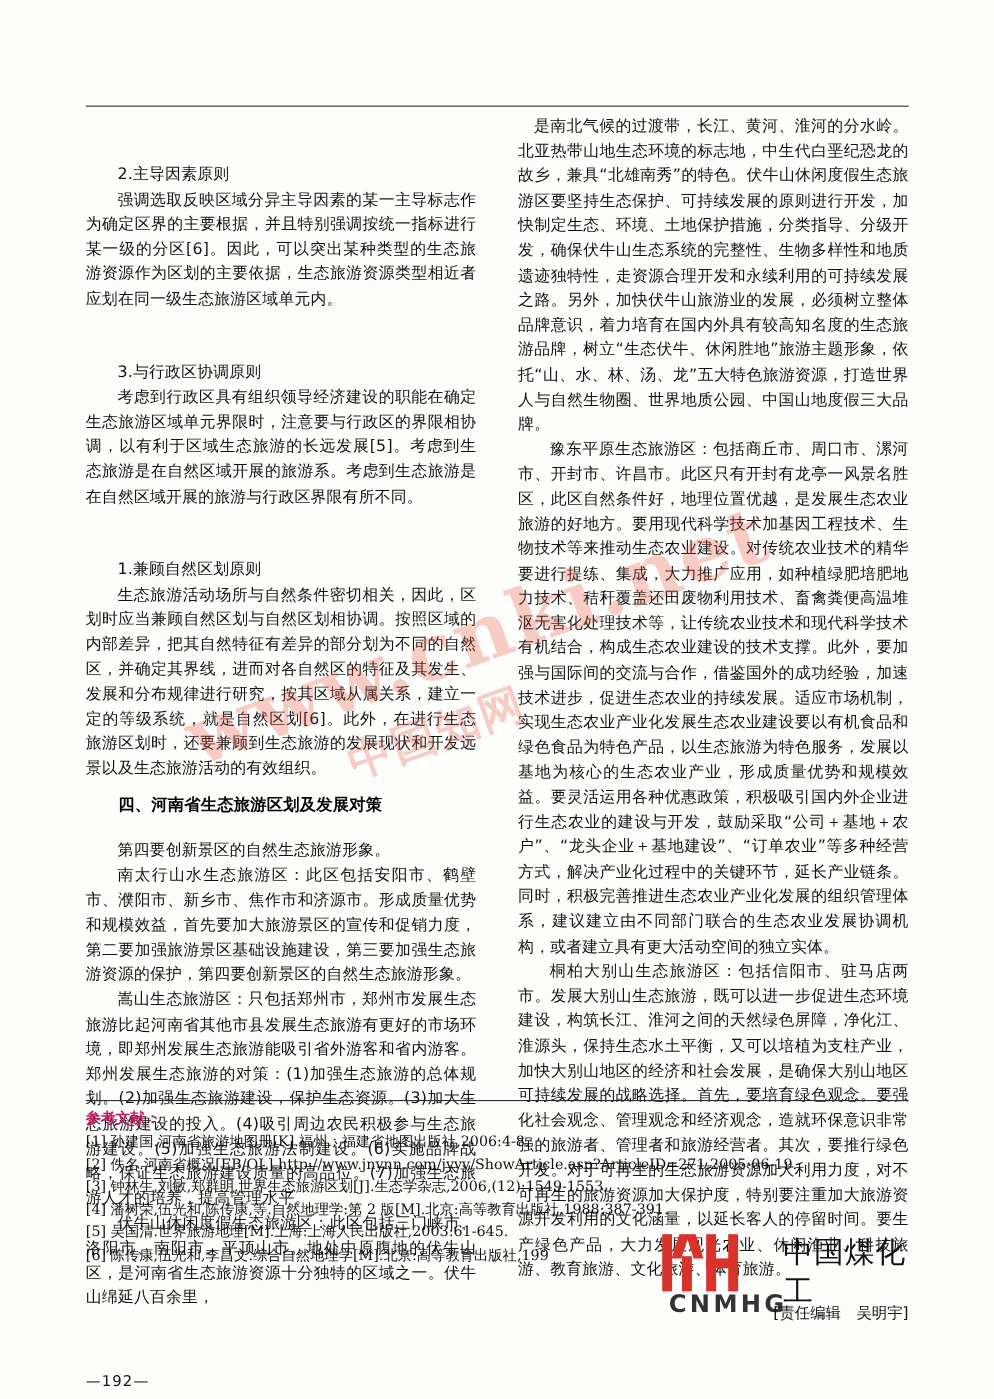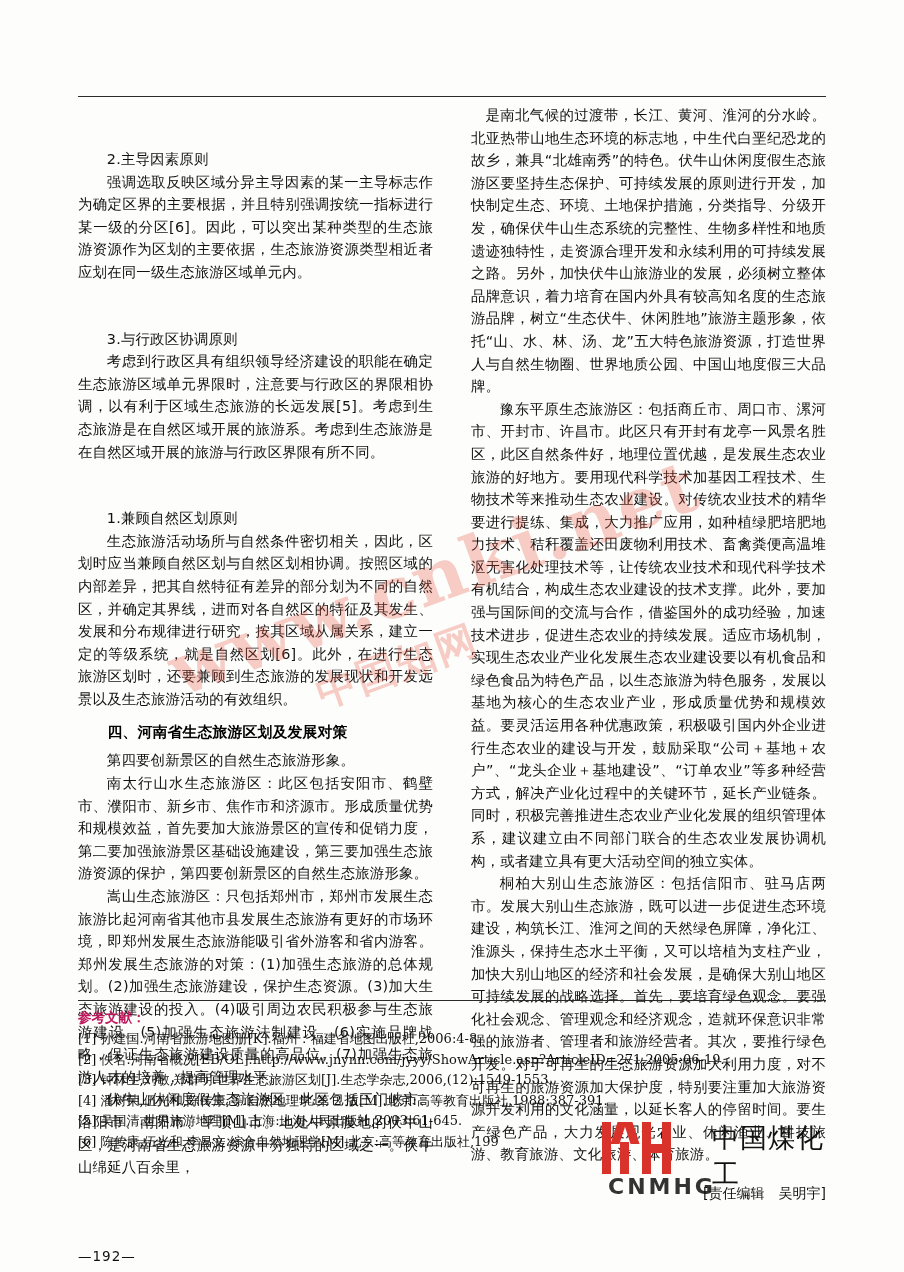--- a/index.html
+++ b/index.html
@@ -178,21 +178,21 @@
 
   <div class="columns">
 
     <div class="col">
       <p class="indent sub">2.主导因素原则</p>
       <p class="indent">强调选取反映区域分异主导因素的某一主导标志作为确定区界的主要根据，并且特别强调按统一指标进行某一级的分区[6]。因此，可以突出某种类型的生态旅游资源作为区划的主要依据，生态旅游资源类型相近者应划在同一级生态旅游区域单元内。</p>
       <p class="indent sub">3.与行政区协调原则</p>
       <p class="indent">考虑到行政区具有组织领导经济建设的职能在确定生态旅游区域单元界限时，注意要与行政区的界限相协调，以有利于区域生态旅游的长远发展[5]。考虑到生态旅游是在自然区域开展的旅游系。考虑到生态旅游是在自然区域开展的旅游与行政区界限有所不同。</p>
       <p class="indent sub">1.兼顾自然区划原则</p>
       <p class="indent">生态旅游活动场所与自然条件密切相关，因此，区划时应当兼顾自然区划与自然区划相协调。按照区域的内部差异，把其自然特征有差异的部分划为不同的自然区，并确定其界线，进而对各自然区的特征及其发生、发展和分布规律进行研究，按其区域从属关系，建立一定的等级系统，就是自然区划[6]。此外，在进行生态旅游区划时，还要兼顾到生态旅游的发展现状和开发远景以及生态旅游活动的有效组织。</p>
-      <p class="heading" style="margin-top:10px;margin-bottom:6px;">四、河南省生态旅游区划及发展对策</p>
+      <p class="heading" style="margin-top:10px;margin-bottom:19px;">四、河南省生态旅游区划及发展对策</p>
       <p class="indent">第四要创新景区的自然生态旅游形象。</p>
       <p class="indent">南太行山水生态旅游区：此区包括安阳市、鹤壁市、濮阳市、新乡市、焦作市和济源市。形成质量优势和规模效益，首先要加大旅游景区的宣传和促销力度，第二要加强旅游景区基础设施建设，第三要加强生态旅游资源的保护，第四要创新景区的自然生态旅游形象。</p>
       <p class="indent">嵩山生态旅游区：只包括郑州市，郑州市发展生态旅游比起河南省其他市县发展生态旅游有更好的市场环境，即郑州发展生态旅游能吸引省外游客和省内游客。郑州发展生态旅游的对策：(1)加强生态旅游的总体规划。(2)加强生态旅游建设，保护生态资源。(3)加大生态旅游建设的投入。(4)吸引周边农民积极参与生态旅游建设。(5)加强生态旅游法制建设。(6)实施品牌战略，保证生态旅游建设质量的高品位。(7)加强生态旅游人才的培养，提高管理水平。</p>
       <p class="indent">伏牛山休闲度假生态旅游区：此区包括三门峡市、洛阳市、南阳市、平顶山市。地处中原腹地的伏牛山区，是河南省生态旅游资源十分独特的区域之一。伏牛山绵延八百余里，</p>
     </div>
 
     <div class="col">
       <p class="indent1">是南北气候的过渡带，长江、黄河、淮河的分水岭。北亚热带山地生态环境的标志地，中生代白垩纪恐龙的故乡，兼具“北雄南秀”的特色。伏牛山休闲度假生态旅游区要坚持生态保护、可持续发展的原则进行开发，加快制定生态、环境、土地保护措施，分类指导、分级开发，确保伏牛山生态系统的完整性、生物多样性和地质遗迹独特性，走资源合理开发和永续利用的可持续发展之路。另外，加快伏牛山旅游业的发展，必须树立整体品牌意识，着力培育在国内外具有较高知名度的生态旅游品牌，树立“生态伏牛、休闲胜地”旅游主题形象，依托“山、水、林、汤、龙”五大特色旅游资源，打造世界人与自然生物圈、世界地质公园、中国山地度假三大品牌。</p>
       <p class="indent">豫东平原生态旅游区：包括商丘市、周口市、漯河市、开封市、许昌市。此区只有开封有龙亭一风景名胜区，此区自然条件好，地理位置优越，是发展生态农业旅游的好地方。要用现代科学技术加基因工程技术、生物技术等来推动生态农业建设。对传统农业技术的精华要进行提练、集成，大力推广应用，如种植绿肥培肥地力技术、秸秆覆盖还田废物利用技术、畜禽粪便高温堆沤无害化处理技术等，让传统农业技术和现代科学技术有机结合，构成生态农业建设的技术支撑。此外，要加强与国际间的交流与合作，借鉴国外的成功经验，加速技术进步，促进生态农业的持续发展。适应市场机制，实现生态农业产业化发展生态农业建设要以有机食品和绿色食品为特色产品，以生态旅游为特色服务，发展以基地为核心的生态农业产业，形成质量优势和规模效益。要灵活运用各种优惠政策，积极吸引国内外企业进行生态农业的建设与开发，鼓励采取“公司＋基地＋农户”、“龙头企业＋基地建设”、“订单农业”等多种经营方式，解决产业化过程中的关键环节，延长产业链条。同时，积极完善推进生态农业产业化发展的组织管理体系，建议建立由不同部门联合的生态农业发展协调机构，或者建立具有更大活动空间的独立实体。</p>
       <p class="indent">桐柏大别山生态旅游区：包括信阳市、驻马店两市。发展大别山生态旅游，既可以进一步促进生态环境建设，构筑长江、淮河之间的天然绿色屏障，净化江、淮源头，保持生态水土平衡，又可以培植为支柱产业，加快大别山地区的经济和社会发展，是确保大别山地区可持续发展的战略选择。首先，要培育绿色观念。要强化社会观念、管理观念和经济观念，造就环保意识非常强的旅游者、管理者和旅游经营者。其次，要推行绿色开发。对于可再生的生态旅游资源加大利用力度，对不可再生的旅游资源加大保护度，特别要注重加大旅游资源开发利用的文化涵量，以延长客人的停留时间。要生产绿色产品，大力发展观光农业、休闲渔业、科技旅游、教育旅游、文化旅游、体育旅游。</p>

